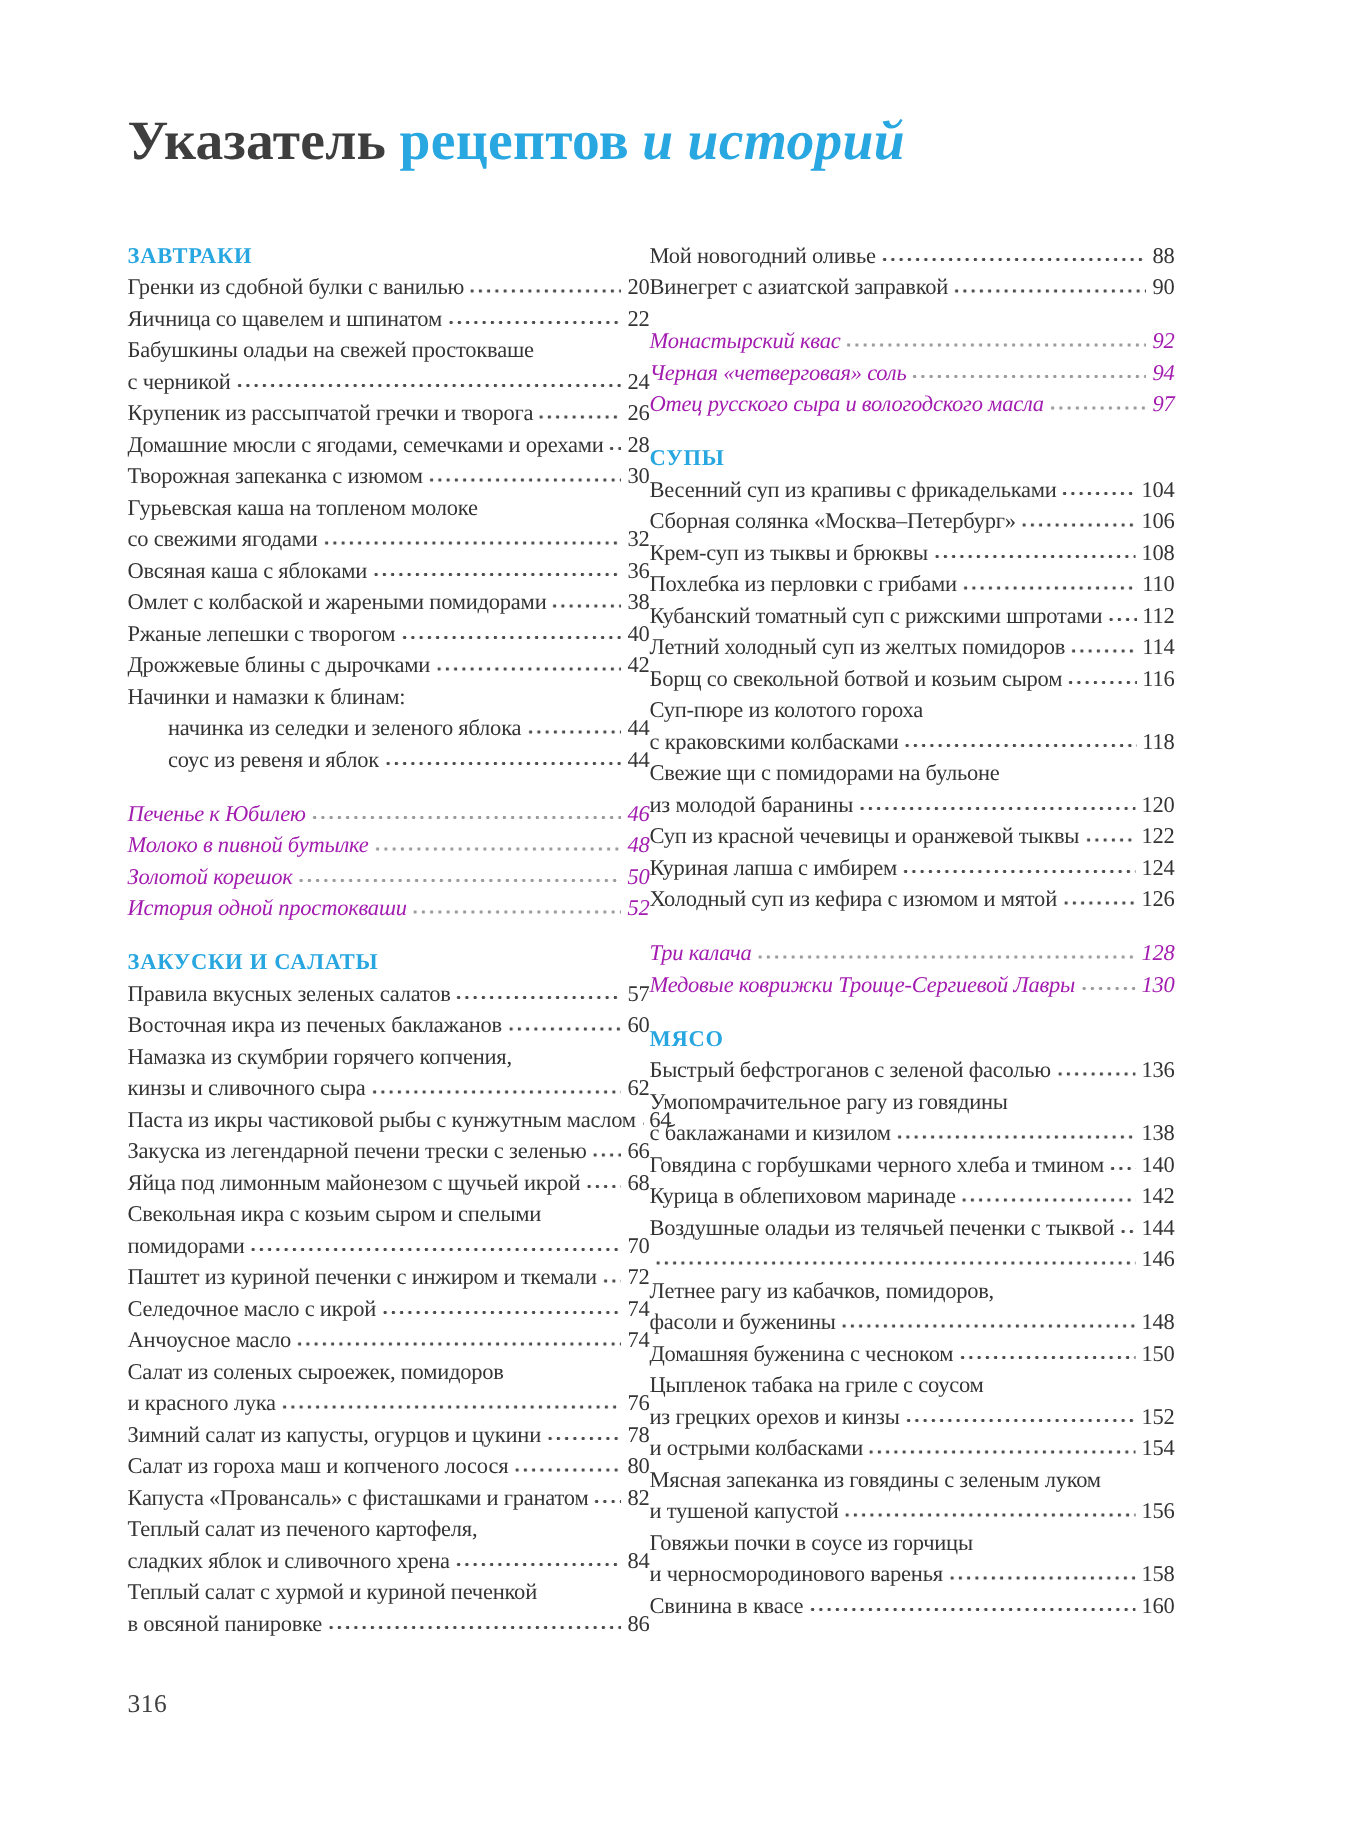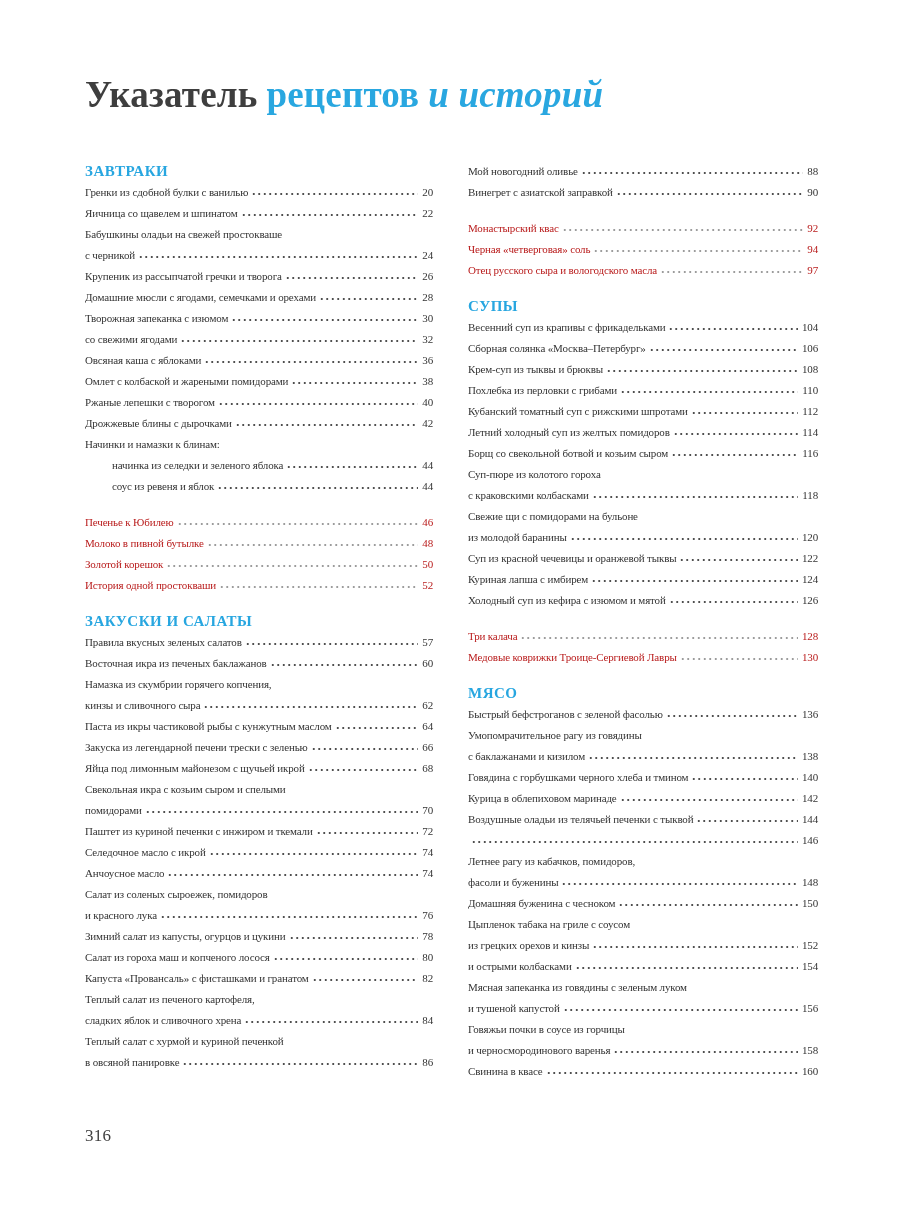--- a/index.html
+++ b/index.html
@@ -25,37 +25,36 @@
   .t-dark   { color: #3e3e3e; }
   .t-blue   { color: #29a7e0; }
   .t-italic { font-style: italic; }
 
   .columns {
     position: absolute;
     left: 85px;
     top: 161px;
     width: 733px;
     display: flex;
-    gap: 35px;
   }
   .col { display: block; }
   .col-0 { width: 348px; }
   .col-1 { width: 350px; }
 
   .section-header {
     color: #27a6e0;
     font-weight: bold;
     font-size: 15px;
     line-height: 21px;
     letter-spacing: 0.5px;
   }
   .gap { margin-top: 15px; }
 
-  .group { color: #343434; font-size: 11px; }
-  .group.story { color: #b91c1c; }
+  .group { color: #343434; font-size: 15px; }
+  .group.story { color: #a21caf; font-style: italic; }
 
   .row {
     display: flex;
     align-items: baseline;
     line-height: 21px;
     letter-spacing: -0.15px;
   }
   .row.indent { padding-left: 27px; }
   .entry-text { white-space: nowrap; flex: 0 1 auto; }
   .leader {
@@ -122,20 +121,23 @@
             <span class="entry-text">Домашние мюсли с ягодами, семечками и орехами</span>
             <span class="leader"></span>
             <span class="page-num">28</span>
           </div>
           <div class="row">
             <span class="entry-text">Творожная запеканка с изюмом</span>
             <span class="leader"></span>
             <span class="page-num">30</span>
           </div>
           <div class="row">
+            <span class="entry-text">Гурьевская каша на топленом молоке</span>
+          </div>
+          <div class="row">
             <span class="entry-text">со свежими ягодами</span>
             <span class="leader"></span>
             <span class="page-num">32</span>
           </div>
           <div class="row">
             <span class="entry-text">Овсяная каша с яблоками</span>
             <span class="leader"></span>
             <span class="page-num">36</span>
           </div>
           <div class="row">

